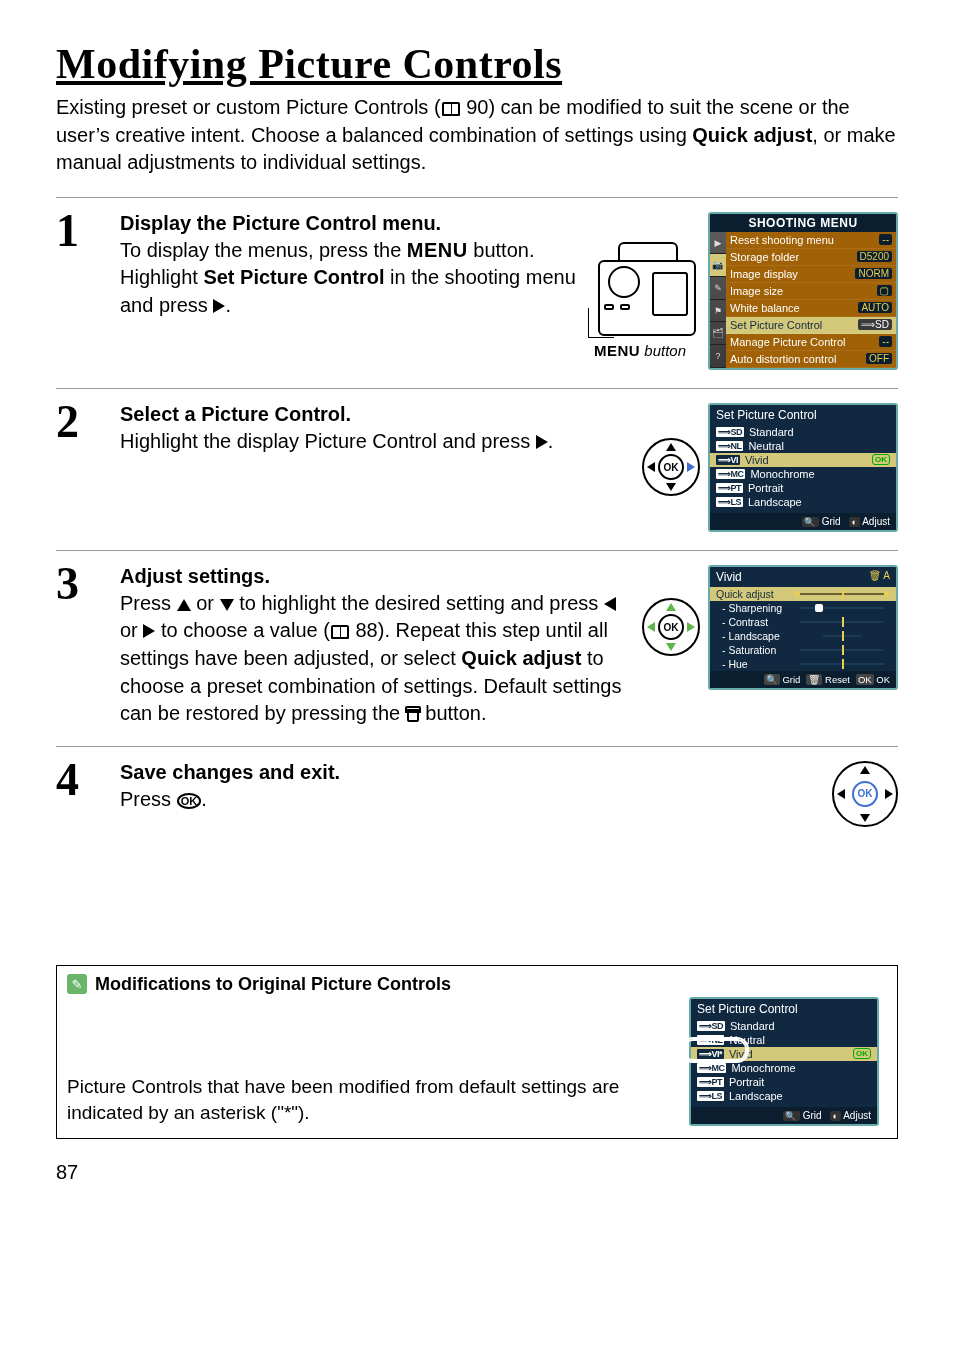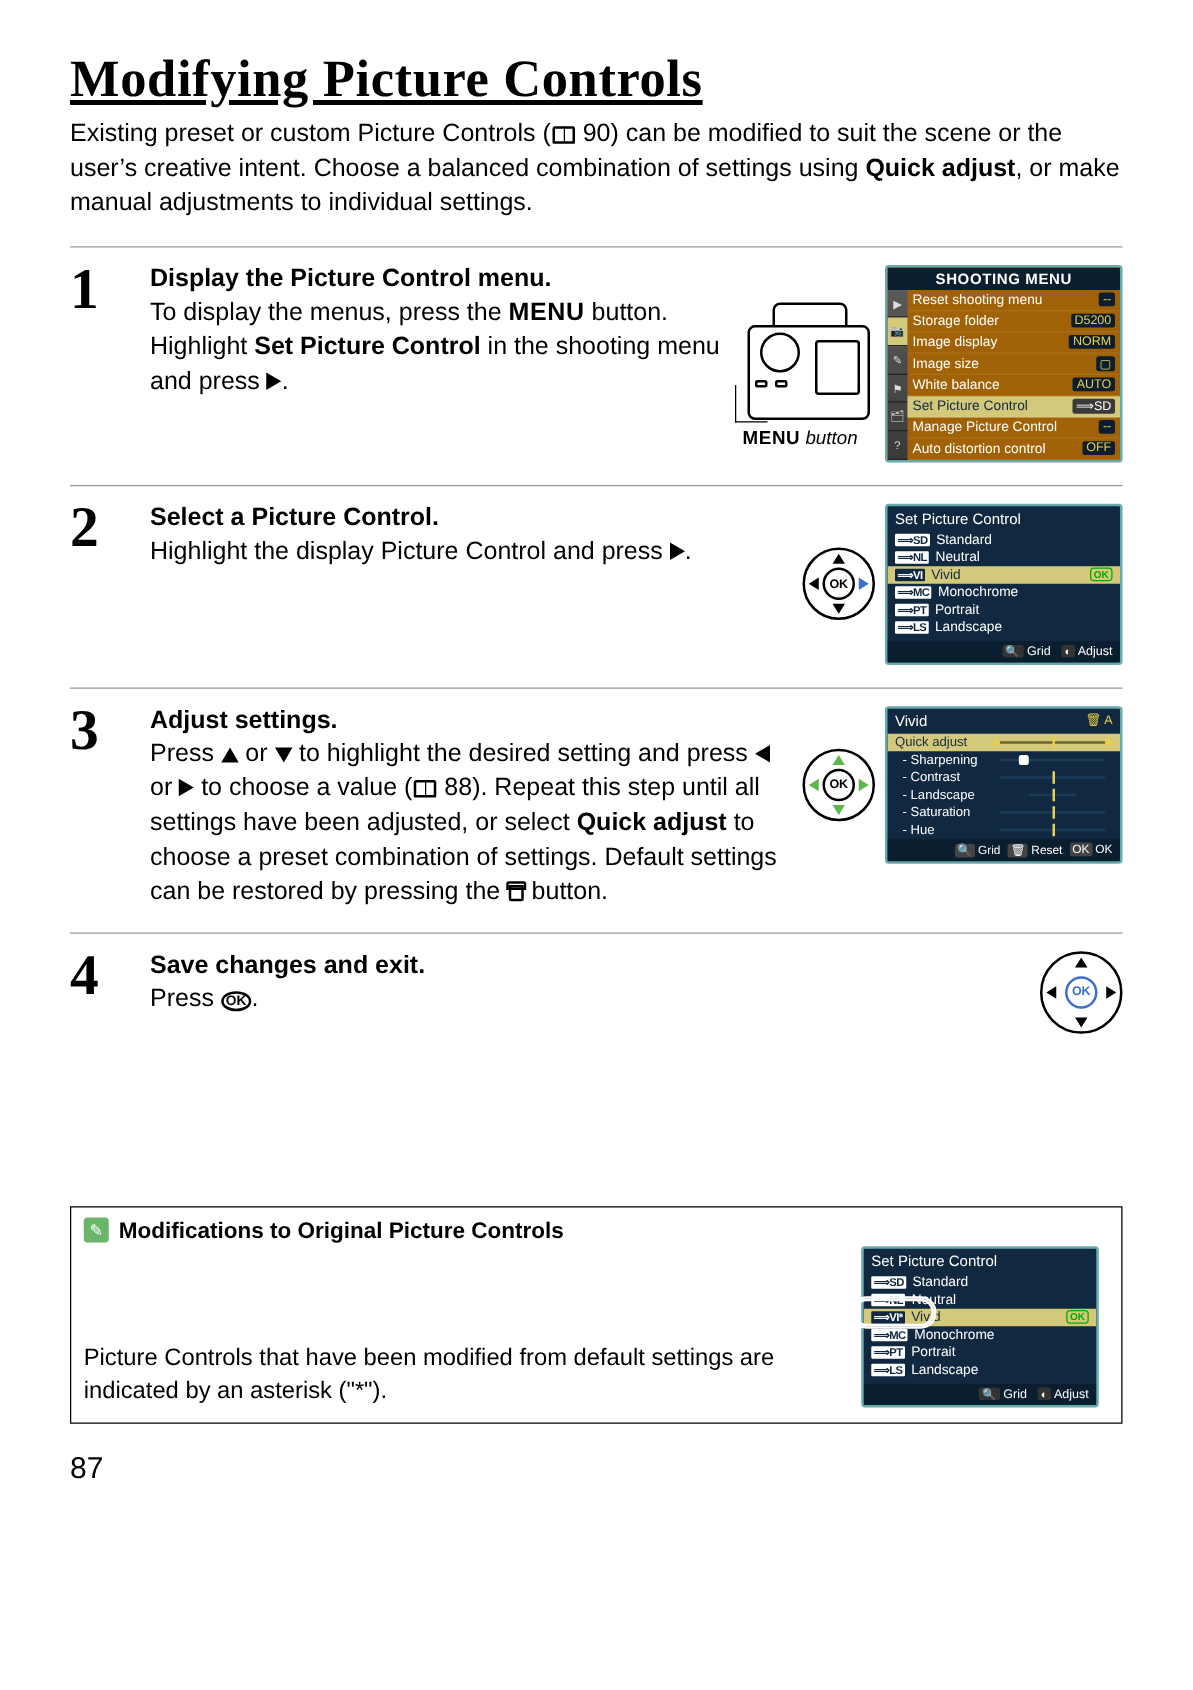--- a/index.html
+++ b/index.html
@@ -110,21 +110,21 @@
   
   .notebox { border:1px solid #000; margin-top: 120px; padding:8px 10px 12px 10px; }
   .note-head { display:flex; align-items:center; gap:8px; margin-bottom:2px; }
   .pencil { width:20px; height:20px; background:#6ab56a; border-radius:3px; display:flex; align-items:center; justify-content:center; color:#fff; font-size:13px; }
   .note-title { font-weight:700; font-size:18px; }
   .note-body { display:flex; gap:16px; align-items: flex-end; }
   .note-text { flex:1; font-size:19px; line-height:1.35; }
   .note-img { flex:0 0 198px; position: relative; }
   .callout { position:absolute; left:-6px; top:42px; width:64px; height:22px; border:2px solid #fff; border-radius:10px; box-shadow:0 0 0 2px #fff; }
 
-  .page-num { margin-top: 22px; font-size: 24px; }
+  .page-num { margin-top: 22px; font-size: 20px; }
 </style>
 </head>
 <body>
 
 <div class="page">
   <h1>Modifying Picture Controls</h1>
 
   <p class="intro">
     <span>Existing preset or custom Picture Controls (</span><span class="book-ref"></span>&nbsp;<span>90</span><span>) can be modified to suit the scene or the user’s creative intent.  Choose a balanced combination of settings using </span><strong>Quick adjust</strong><span>, or make manual adjustments to individual settings.</span>
   </p>

